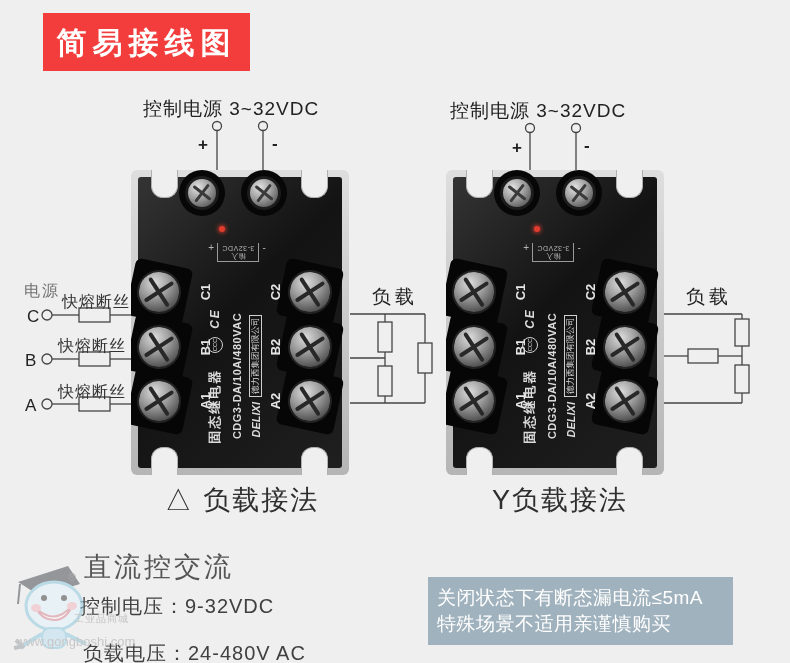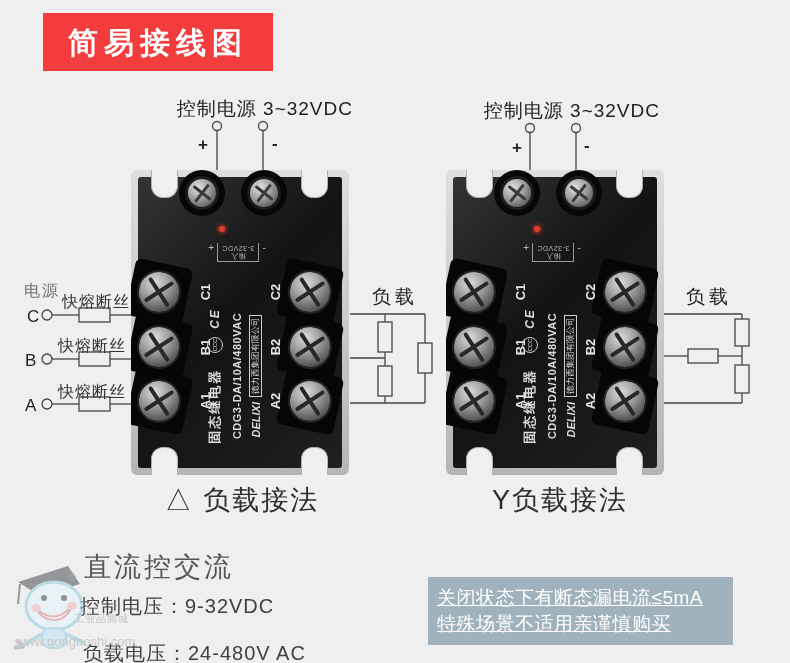--- a/index.html
+++ b/index.html
@@ -2,25 +2,25 @@
 <html><head>
 <meta charset="utf-8">
 <style>
   html,body{margin:0;padding:0;}
   body{font-family:"Liberation Sans",sans-serif;}
   .stage{position:relative;width:790px;height:663px;background:#efefef;overflow:hidden;}
   .abs{position:absolute;}
   .wires{position:absolute;left:0;top:0;pointer-events:none;}
 
   
-  .banner{left:43px;top:13px;width:230px;height:58px;background:#f23d3c;color:#fff;
+  .banner{left:43px;top:13px;width:207px;height:58px;background:#f23d3c;color:#fff;
           font-size:30px;font-weight:bold;letter-spacing:6px;text-align:center;line-height:60px;}
 
   
-  .ctl-label{width:210px;text-align:right;font-size:19px;color:#222;letter-spacing:1px;}
+  .ctl-label{width:210px;text-align:left;font-size:19px;color:#222;letter-spacing:1px;}
 
   
   .src-label{left:24px;top:281px;font-size:16px;color:#737373;letter-spacing:2px;}
   .fuse-label{font-size:16px;color:#333;letter-spacing:1px;}
   .load-label{width:60px;font-size:19px;color:#222;letter-spacing:4px;}
   .caption{width:220px;text-align:center;font-size:27px;color:#2e2e2e;letter-spacing:2px;}
 
   
   .device{width:218px;height:305px;border-radius:6px;overflow:hidden;
           background:linear-gradient(180deg,#dedede,#b5b5b5);}
@@ -62,21 +62,21 @@
           align-items:flex-start;justify-content:center;color:#b5b5b5;}
   .inmark .pm{font-size:10px;line-height:10px;margin:0 3px;}
   .inmark .mid{border:1px solid #9a9a9a;border-top:none;padding:1px 4px;text-align:center;}
   .inmark .r180{display:block;transform:rotate(180deg);font-size:7px;line-height:8px;letter-spacing:.5px;}
 
   
   .mode{left:84px;top:549px;font-size:27px;color:#555;letter-spacing:3px;}
   .spec{font-size:20px;color:#404040;letter-spacing:1px;}
   .notice{left:428px;top:577px;width:305px;height:68px;color:#fff;padding:8px 0 0 9px;
           box-sizing:border-box;}
-  .notice div{font-size:19px;letter-spacing:.5px;line-height:26px;white-space:nowrap;text-decoration:underline;}
+  .notice div{font-size:19px;letter-spacing:.5px;line-height:26px;white-space:nowrap;}
   .wm-site{left:16px;top:634px;font-size:13px;color:#c8c8c8;}
   .wm-shop{left:74px;top:612px;font-size:10px;color:#c4c4c4;letter-spacing:1px;text-align:right;}
   .wm-reg{left:68px;top:571px;font-size:11px;color:#a8a8a8;}
 </style>
 </head>
 <body>
 
 <div class="stage">
 
   <svg class="wires" width="790" height="663" viewBox="0 0 790 663">

